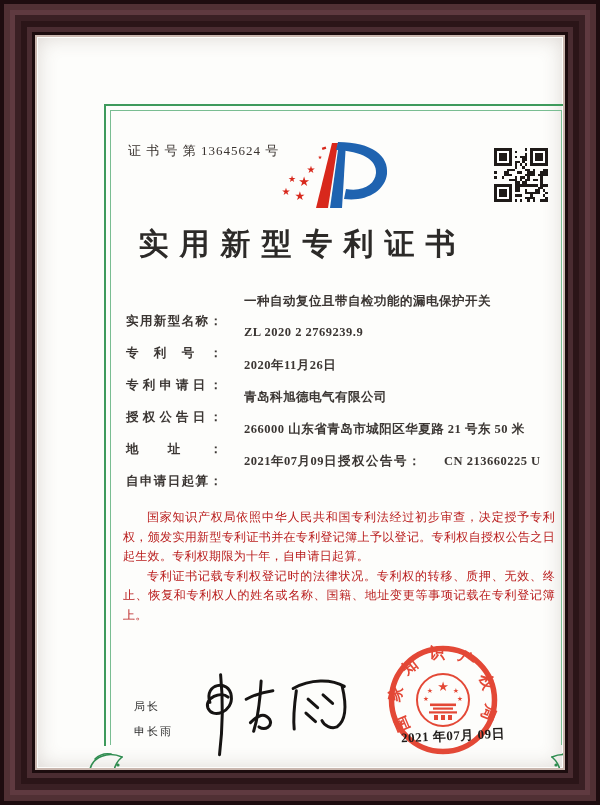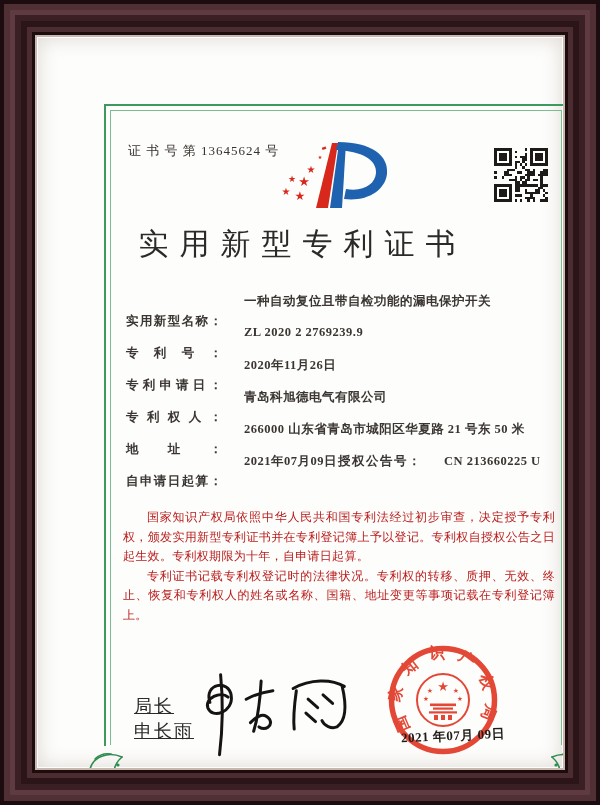--- a/index.html
+++ b/index.html
@@ -24,33 +24,33 @@
   .gb-inner{position:absolute;left:72px;top:72px;width:450px;height:634px;
     border-top:1px solid #79bd92;border-left:1px solid #79bd92;border-right:1px solid #79bd92;}
   .bottom-line{position:absolute;left:96px;top:735px;width:404px;height:4px;
     border-top:2px solid #3e9a5c;border-bottom:1px solid #79bd92;}
   .flourish{position:absolute;width:44px;height:46px;}
   .cert-no{position:absolute;left:90px;top:104px;font-size:13px;letter-spacing:1px;
     color:#38322e;white-space:nowrap;}
   .logo{position:absolute;left:238px;top:96px;width:130px;height:82px;}
   .qr{position:absolute;left:456px;top:110px;width:54px;height:54px;}
   .title{position:absolute;left:66px;right:72px;top:186px;margin:0;text-align:center;
-    font-size:30px;font-weight:400;letter-spacing:11px;text-indent:11px;color:#2c2a28;}
+    font-size:30px;font-weight:700;letter-spacing:11px;text-indent:11px;color:#2c2a28;}
   .fields{position:absolute;left:88px;top:255px;right:80px;}
   .frow{height:16px;margin-bottom:16px;white-space:nowrap;font-size:12.5px;color:#3b3633;}
   .flabel{display:inline-block;width:96px;text-align:justify;text-align-last:justify;
     font-weight:600;vertical-align:top;margin-top:20px;}
   .fvalue{font-weight:700;margin-left:22px;letter-spacing:.5px;}
   .grant-pair2{position:absolute;left:212px;top:0;}
   .glabel{font-weight:600;letter-spacing:1.5px;margin-top:47px;}
   .paras{position:absolute;left:85px;top:470px;width:432px;font-size:12px;
     line-height:19.5px;color:#b91c1c;text-align:justify;}
   .paras p{margin:0;text-indent:2em;font-weight:500;letter-spacing:.3px;}
   .director{position:absolute;left:96px;top:656px;font-family:"Liberation Sans","DejaVu Sans",sans-serif;
-    font-size:18px;color:#2a2a2a;line-height:25px;letter-spacing:2px;text-decoration:underline;}
+    font-size:11px;color:#2a2a2a;line-height:25px;letter-spacing:2px;}
   .signature{position:absolute;left:142px;top:626px;width:190px;height:96px;}
   .seal{position:absolute;left:348px;top:605px;width:114px;height:114px;opacity:.93;}
   .seal-date{position:absolute;left:333px;top:689px;width:164px;text-align:center;
     font-size:13px;font-weight:700;color:#1f1c1a;letter-spacing:.5px;
     transform:rotate(-2.5deg);z-index:10;}
 </style>
 </head>
 <body>
 
 <div class="page">
@@ -103,21 +103,21 @@
       <div class="frow">
         <span class="flabel">实用新型名称：</span><span class="fvalue">一种自动复位且带自检功能的漏电保护开关</span>
       </div>
       <div class="frow">
         <span class="flabel">专利号：</span><span class="fvalue">ZL 2020 2 2769239.9</span>
       </div>
       <div class="frow">
         <span class="flabel">专利申请日：</span><span class="fvalue">2020年11月26日</span>
       </div>
       <div class="frow">
-        <span class="flabel">专利权人：</span><span class="fvalue">青岛科旭德电气有限公司</span>
+        <span class="flabel">授权公告日：</span><span class="fvalue">青岛科旭德电气有限公司</span>
       </div>
       <div class="frow">
         <span class="flabel">地址：</span><span class="fvalue">266000 山东省青岛市城阳区华夏路 21 号东 50 米</span>
       </div>
       <div class="frow" style="position:relative;">
         <span class="flabel">自申请日起算：</span><span class="fvalue">2021年07月09日</span>
         <span class="grant-pair2">
           <span class="glabel">授权公告号：</span><span class="fvalue">CN 213660225 U</span>
         </span>
       </div>

